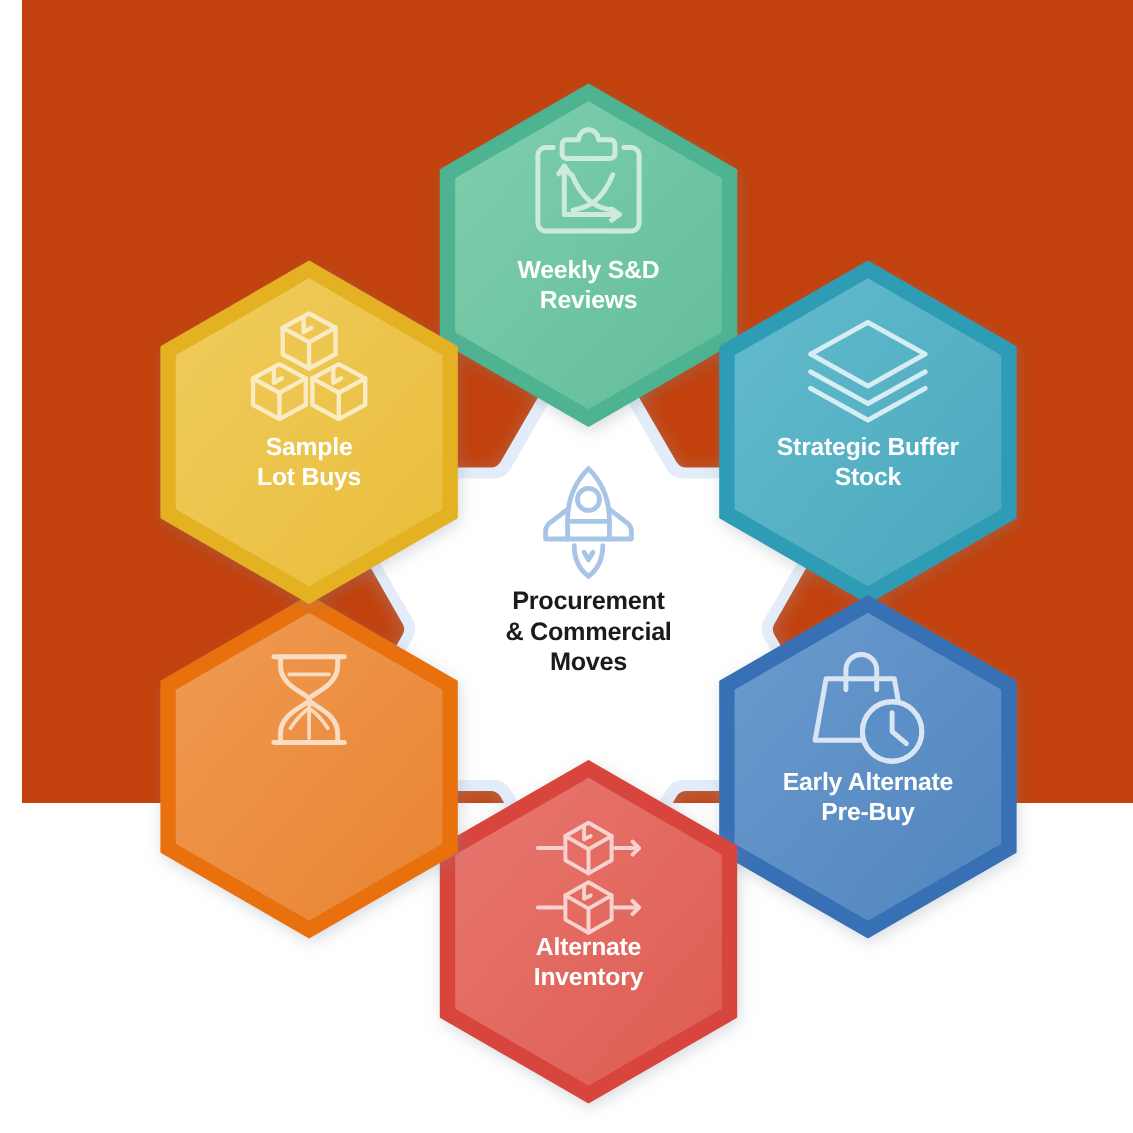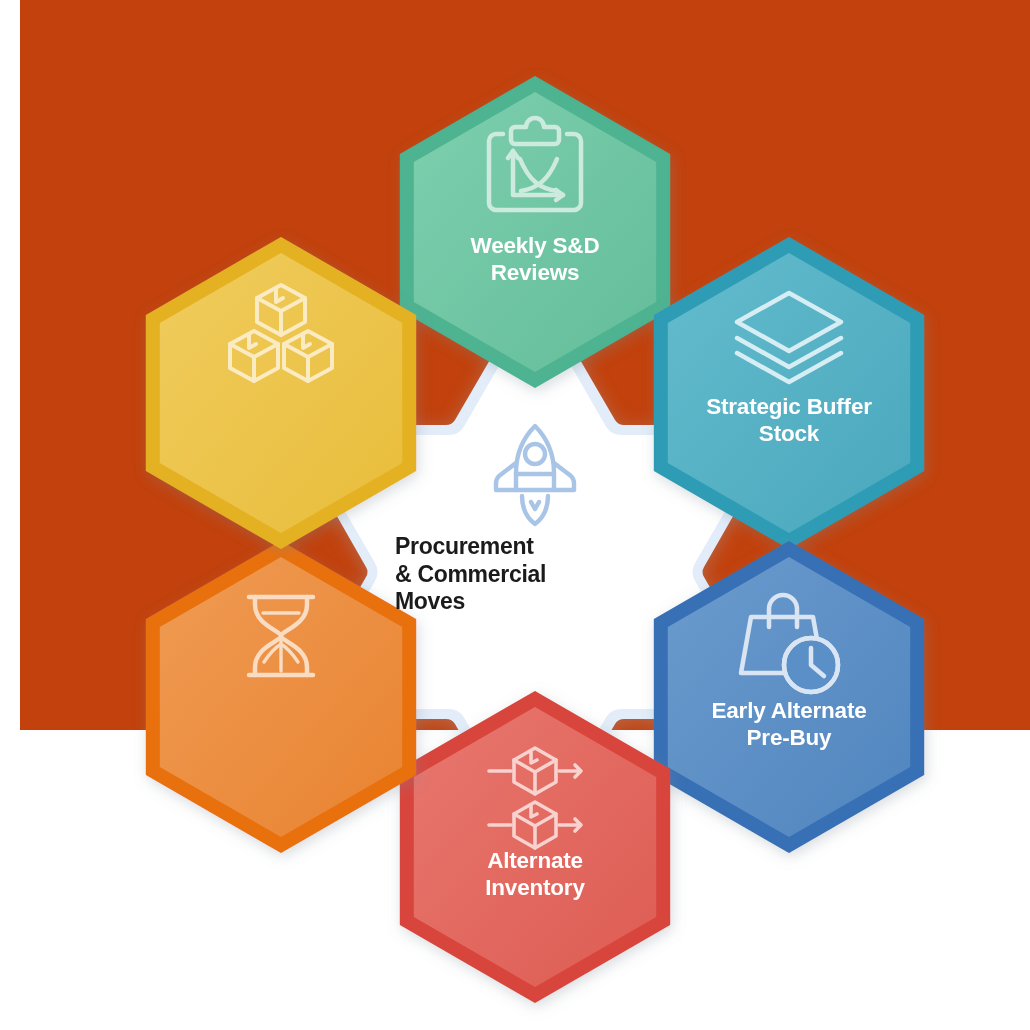--- a/index.html
+++ b/index.html
@@ -33,20 +33,21 @@
     color: #ffffff;
     font-weight: bold;
     font-size: 22.5px;
     line-height: 27px;
     letter-spacing: -0.2px;
     white-space: pre-line;
     pointer-events: none;
   }
   .center-label {
     position: absolute;
+    text-align: center;
     color: #1b1b1b;
     font-weight: bold;
     font-size: 23px;
     line-height: 27.5px;
     letter-spacing: -0.3px;
     white-space: pre-line;
   }
 </style>
 </head>
 <body>
@@ -248,18 +249,20 @@
   <div class="hex-label" style="left:629px; top:697px; width:280px;">Early Alternate
 Pre-Buy</div>
 
   <div class="hex-label" style="left:629px; top:393px; width:280px;">Strategic Buffer
 Stock</div>
 
   <div class="hex-label" style="left:375px; top:847px; width:280px;">Alternate
 Inventory</div>
 
 
+  <div class="hex-label" style="left:121px; top:393px; width:280px;">Sample
+Lot Buys</div>
 
   <div class="center-label" style="left:375px; top:533px; width:280px;">Procurement
 &amp; Commercial
 Moves</div>
 
 </div>
 
 </body></html>

